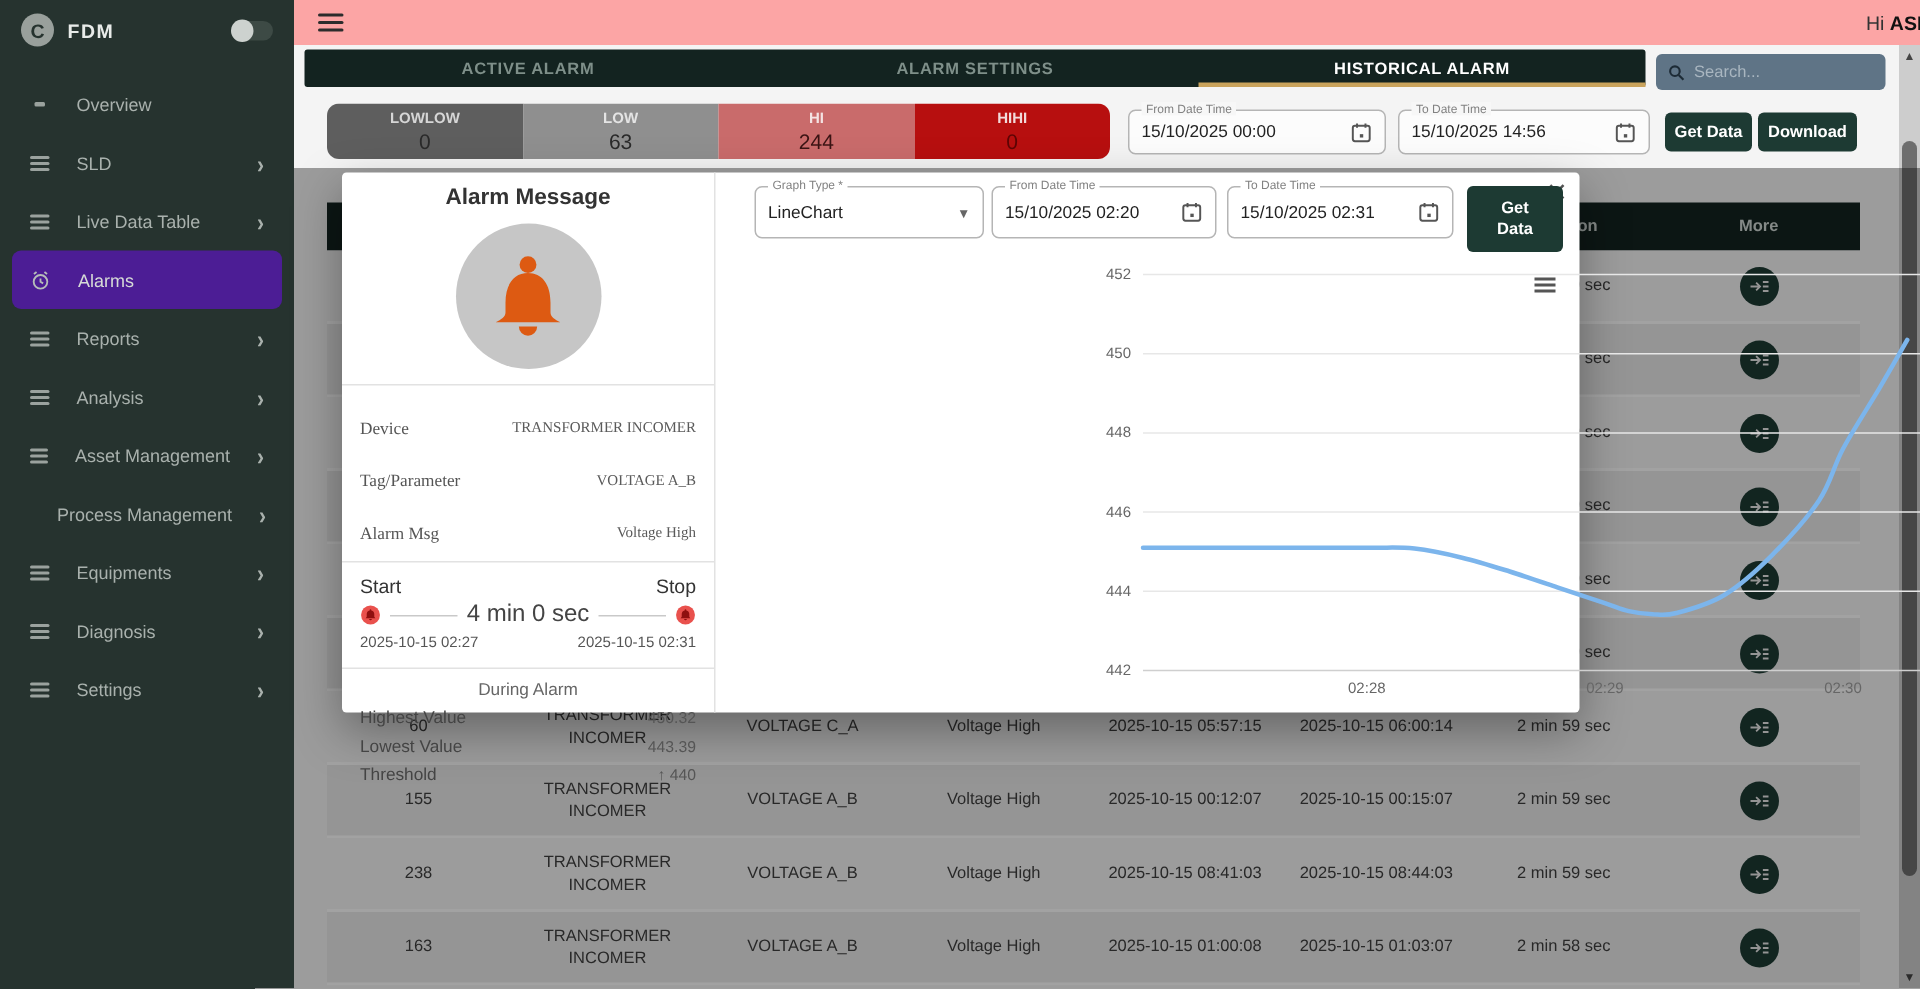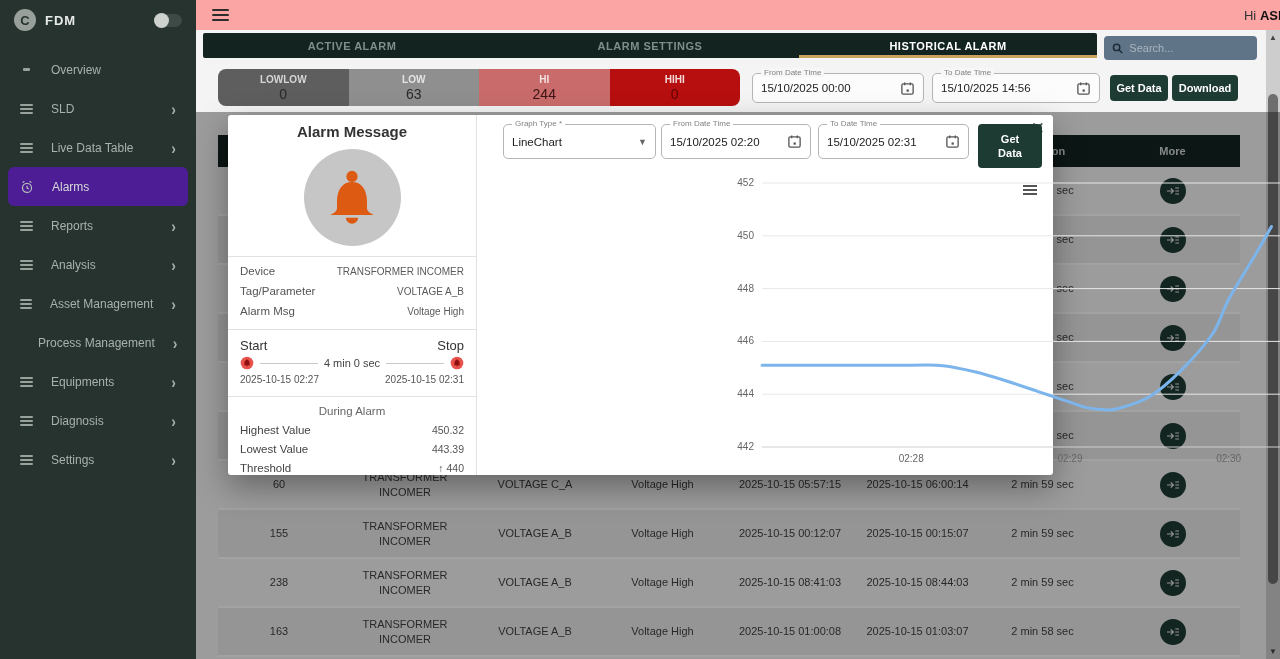--- a/index.html
+++ b/index.html
@@ -104,28 +104,28 @@
   
   .modal { position:absolute; left:228px; top:115px; width:825px; height:360px;
            background:#fff; z-index:10; box-shadow:0 12px 32px rgba(0,0,0,.35);
            border-radius:3px; display:flex; }
   .mleft { width:249px; border-right:1px solid #e2e2e2; padding:8px 12px 0 12px; position:relative; }
   .mtitle { text-align:center; font-size:15px; font-weight:bold; color:#333; }
   .bell-wrap { display:flex; justify-content:center; margin-top:9px; }
   .bell-circle { width:97px; height:97px; border-radius:50%; background:#c6c6c6;
                  display:flex; align-items:center; justify-content:center; }
   .divider { height:1px; background:#e2e2e2; margin:10px -12px 0; }
-  .info-row { display:flex; justify-content:space-between; align-items:center; margin-top:8px; }
+  .info-row { display:flex; justify-content:space-between; align-items:flex-start; margin-top:23px;font-family:Liberation Serif, serif; }
   .info-row .il { font-size:11.5px; color:#555; }
   .info-row .iv { font-size:10px; color:#5a5a5a; text-align:right; }
   .ss-labels { display:flex; justify-content:space-between; margin-top:8px;
                font-size:13px; color:#333; }
   .ss-line { display:flex; align-items:center; gap:6px; margin-top:3px; }
   .dash-seg { flex:1; border-top:1px solid #c9c9c9; }
-  .ss-dur { font-size:11px; color:#444; }
+  .ss-dur { font-size:16px; color:#444; }
   .ss-dates { display:flex; justify-content:space-between; font-size:10px; color:#555; margin-top:4px; }
   .during-title { text-align:center; font-size:11.5px; color:#666; margin-top:8px; }
   .dr { display:flex; justify-content:space-between; margin-top:7px; }
   .dr .dl { font-size:11.5px; color:#444; }
   .dr .dv { font-size:10.5px; color:#555; }
 
   .mright { flex:1; position:relative; }
   .close-x { position:absolute; right:8px; top:3px; font-size:17px; color:#555;
              background:none; border:none; cursor:pointer; font-family:"Liberation Sans",sans-serif; }
   .mfield { background:#fff; }

